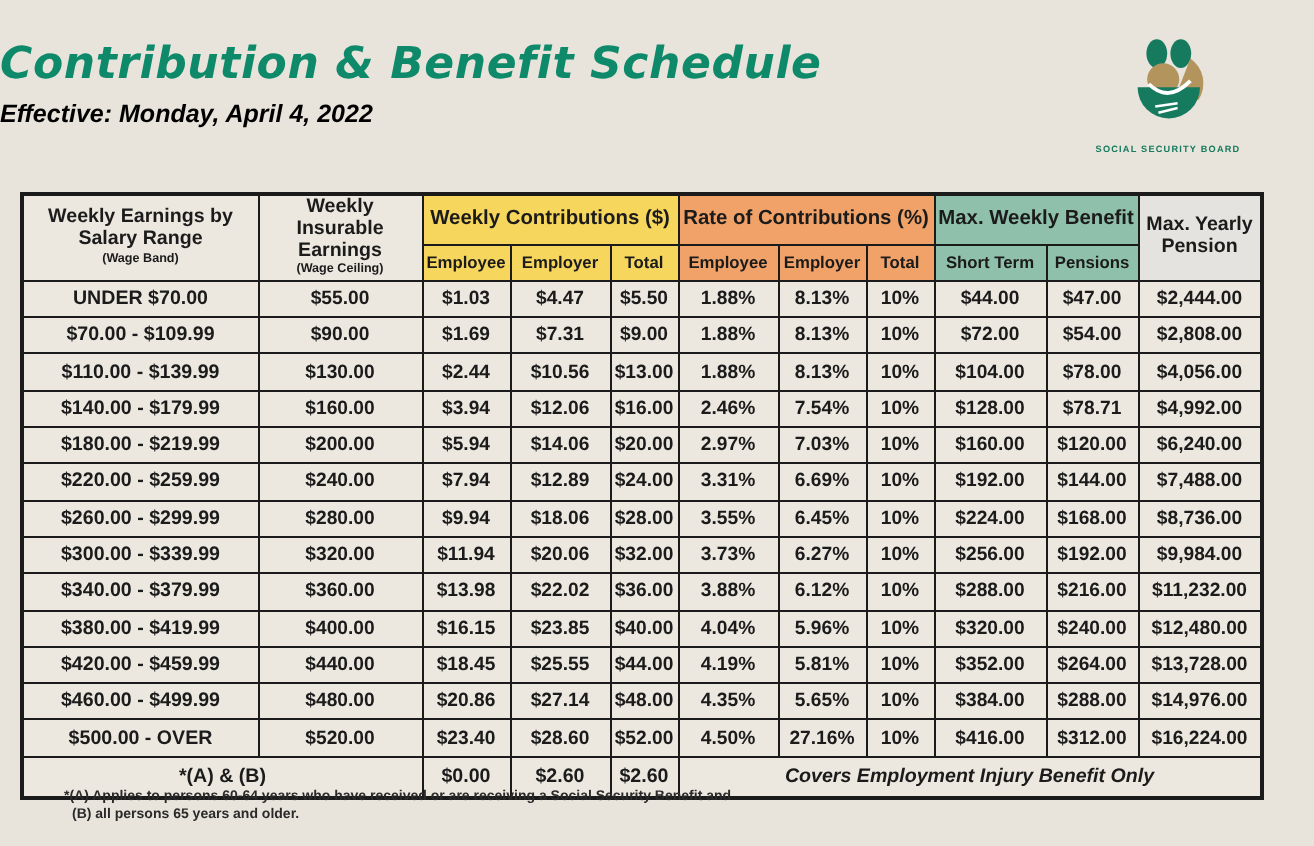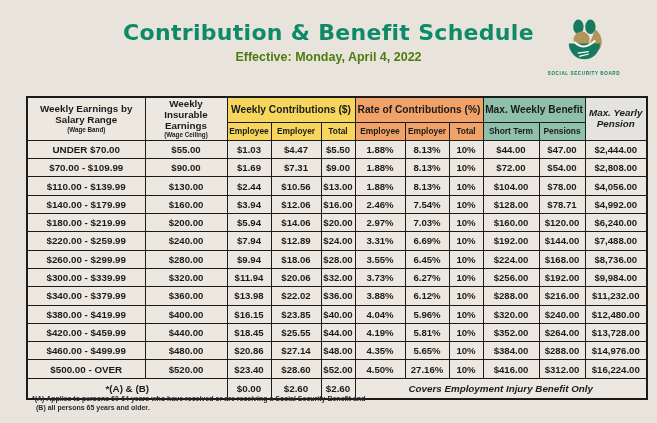--- a/index.html
+++ b/index.html
@@ -4,51 +4,51 @@
 <style>
   * { margin:0; padding:0; box-sizing:border-box; }
   html,body { width:657px; height:423px; }
   body {
     font-family:"Liberation Sans","DejaVu Sans",sans-serif;
     background:#e8e4db;
   }
   .page { position:relative; width:657px; height:423px; background:#e8e4db; overflow:hidden; }
 
   
-  .titles { text-align:center; padding-top:20px; }
+  .titles { padding-top:20px;font-style:italic; }
   .page-title {
     font-size:22px; font-weight:800; color:#0e8a6a; letter-spacing:.3px;
     font-family:"DejaVu Sans","Liberation Sans",sans-serif;
   }
-  .page-subtitle { margin-top:5px; font-size:12.5px; font-weight:700; color:#4d7c0f; }
+  .page-subtitle { margin-top:5px; font-size:12.5px; font-weight:700; color:#000000; }
 
   .logo { position:absolute; top:18px; right:30px; width:86px; text-align:center; }
   .logo-text { margin-top:1px; font-size:4.6px; font-weight:700; letter-spacing:.6px; color:#157a5e; }
 
   
   table.sched {
-    position:absolute; left:26px; top:96px;
+    position:absolute; left:10px; top:96px;
     border-collapse:collapse; table-layout:fixed; width:620px;
     background:#be185d; border:2px solid #1b1b1b;
     color:#1b1b1b;
   }
   table.sched th, table.sched td {
     border:1.5px solid #1b1b1b; text-align:center; vertical-align:middle;
     font-weight:700; padding:1px 1px; overflow:hidden;
   }
   thead tr.grp th { height:20px; font-size:10.2px; line-height:1.05; }
   thead tr.sub th { height:14px; font-size:8.4px; }
   th.plain { background:#ece8e0; }
   th.bg-yellow { background:#f6d65c; }
   th.bg-orange { background:#f0a269; }
   th.bg-teal   { background:#8fc0ab; }
   th.bg-gray   { background:#e4e3df; }
   .h-title { font-size:9.8px; line-height:1.1; }
   .h-note  { font-size:6.3px; line-height:1.2; }
-  .myp-title { font-size:9.8px; line-height:1.12;font-style:italic; }
+  .myp-title { font-size:9.8px; line-height:1.12; }
   tbody td { height:18.3px; font-size:9.6px; background:#ece8e0; }
   tbody td.c-range { font-size:9.8px;margin-left:40px; }
   tbody.special td { height:21px; font-size:9.8px;margin-left:48px; }
   td.ab-label { font-size:11px; }
   td.ab-note { font-style:italic; font-size:10.5px; }
 
   .footnote { position:absolute; left:32px; top:394px; font-size:7px; font-weight:700; color:#2a2a2a; line-height:1.35; }
   .footnote .l2 { padding-left:4px; }
 </style>
 </head>

